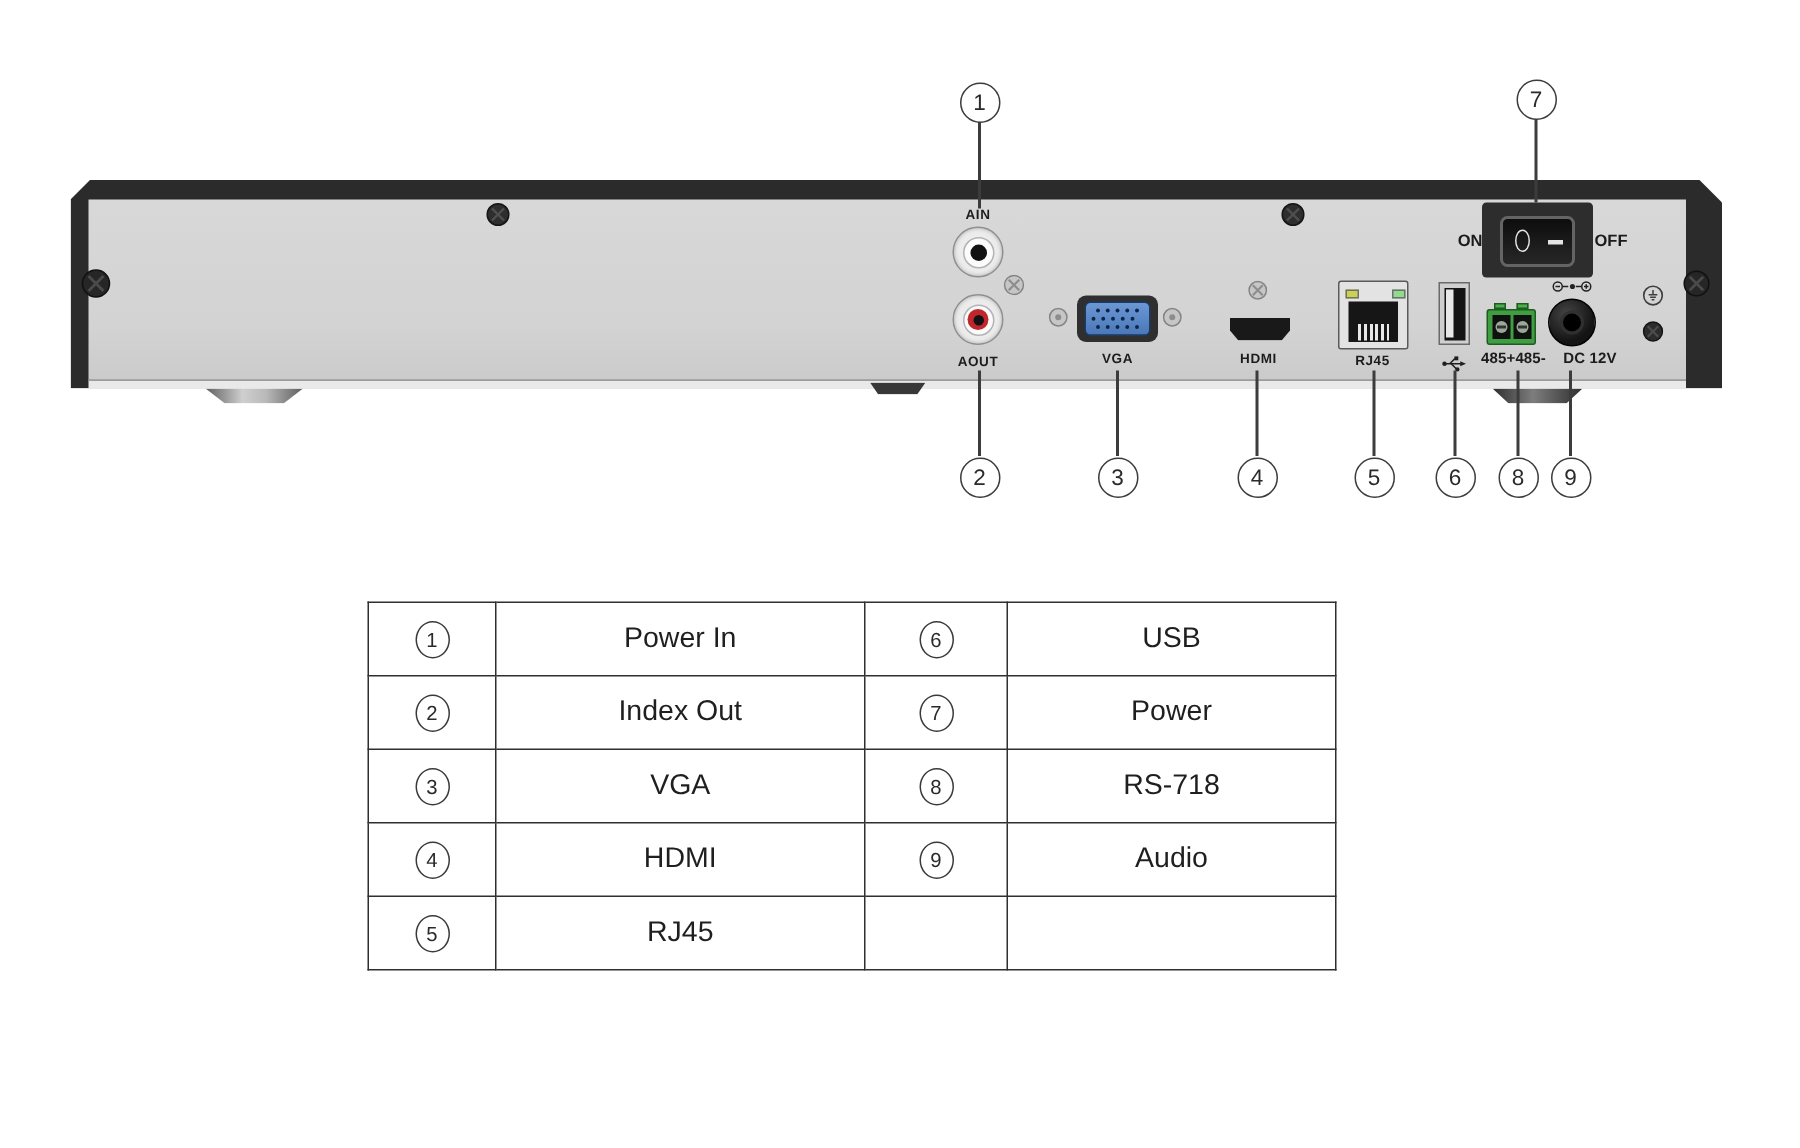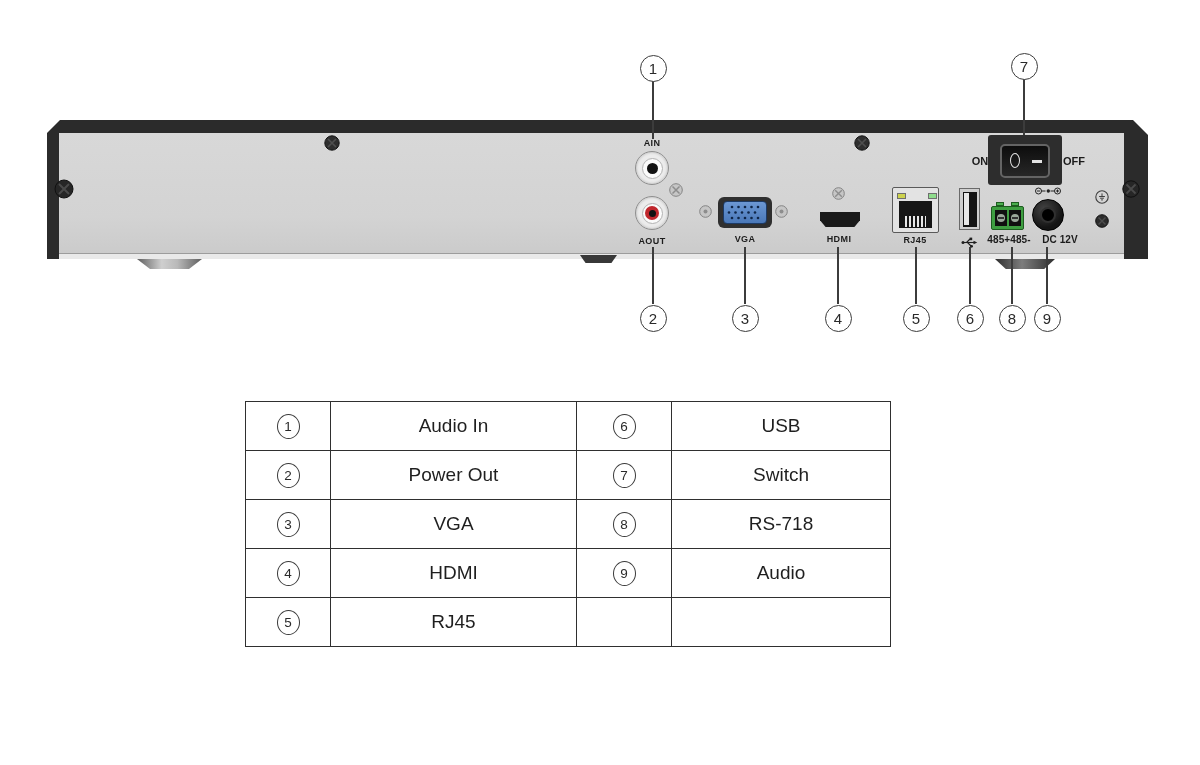--- a/index.html
+++ b/index.html
@@ -255,29 +255,29 @@
   <table class="abs idx-table">
     <colgroup>
         <col style="width:85px">
         <col style="width:246px">
         <col style="width:95px">
         <col style="width:219px">
       </colgroup>
     <tbody>
     <tr style="height:49px">
       <td><span class="tnum">1</span></td>
-      <td>Audio In</td>
+      <td>Power In</td>
       <td><span class="tnum">6</span></td>
       <td>USB</td>
     </tr>
     <tr style="height:49px">
       <td><span class="tnum">2</span></td>
-      <td>Power Out</td>
+      <td>Index Out</td>
       <td><span class="tnum">7</span></td>
-      <td>Switch</td>
+      <td>Power</td>
     </tr>
     <tr style="height:49px">
       <td><span class="tnum">3</span></td>
       <td>VGA</td>
       <td><span class="tnum">8</span></td>
       <td>RS-718</td>
     </tr>
     <tr style="height:49px">
       <td><span class="tnum">4</span></td>
       <td>HDMI</td>

